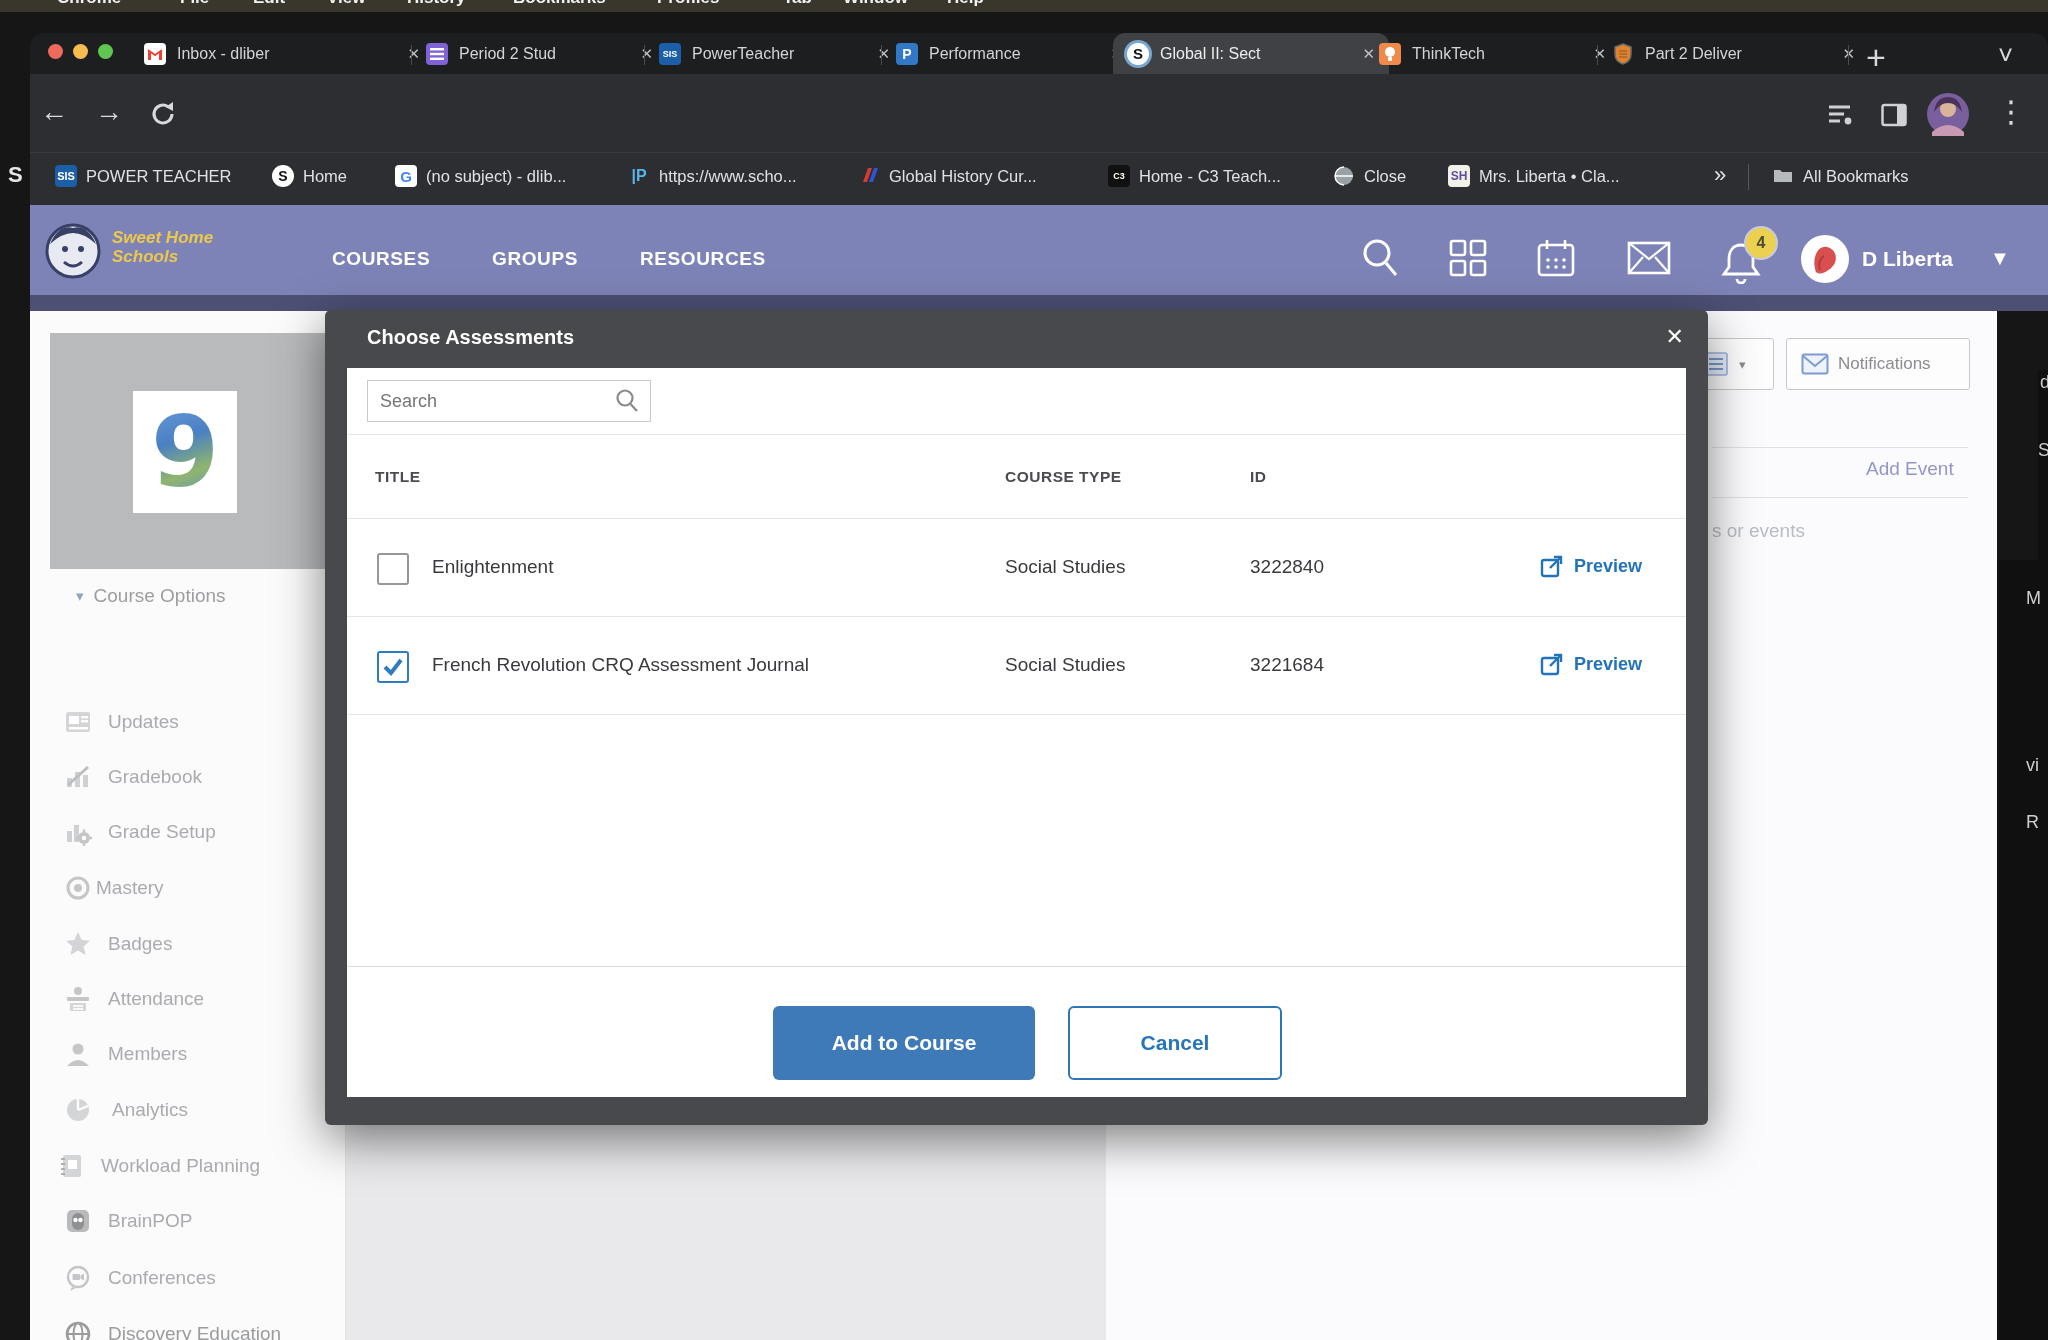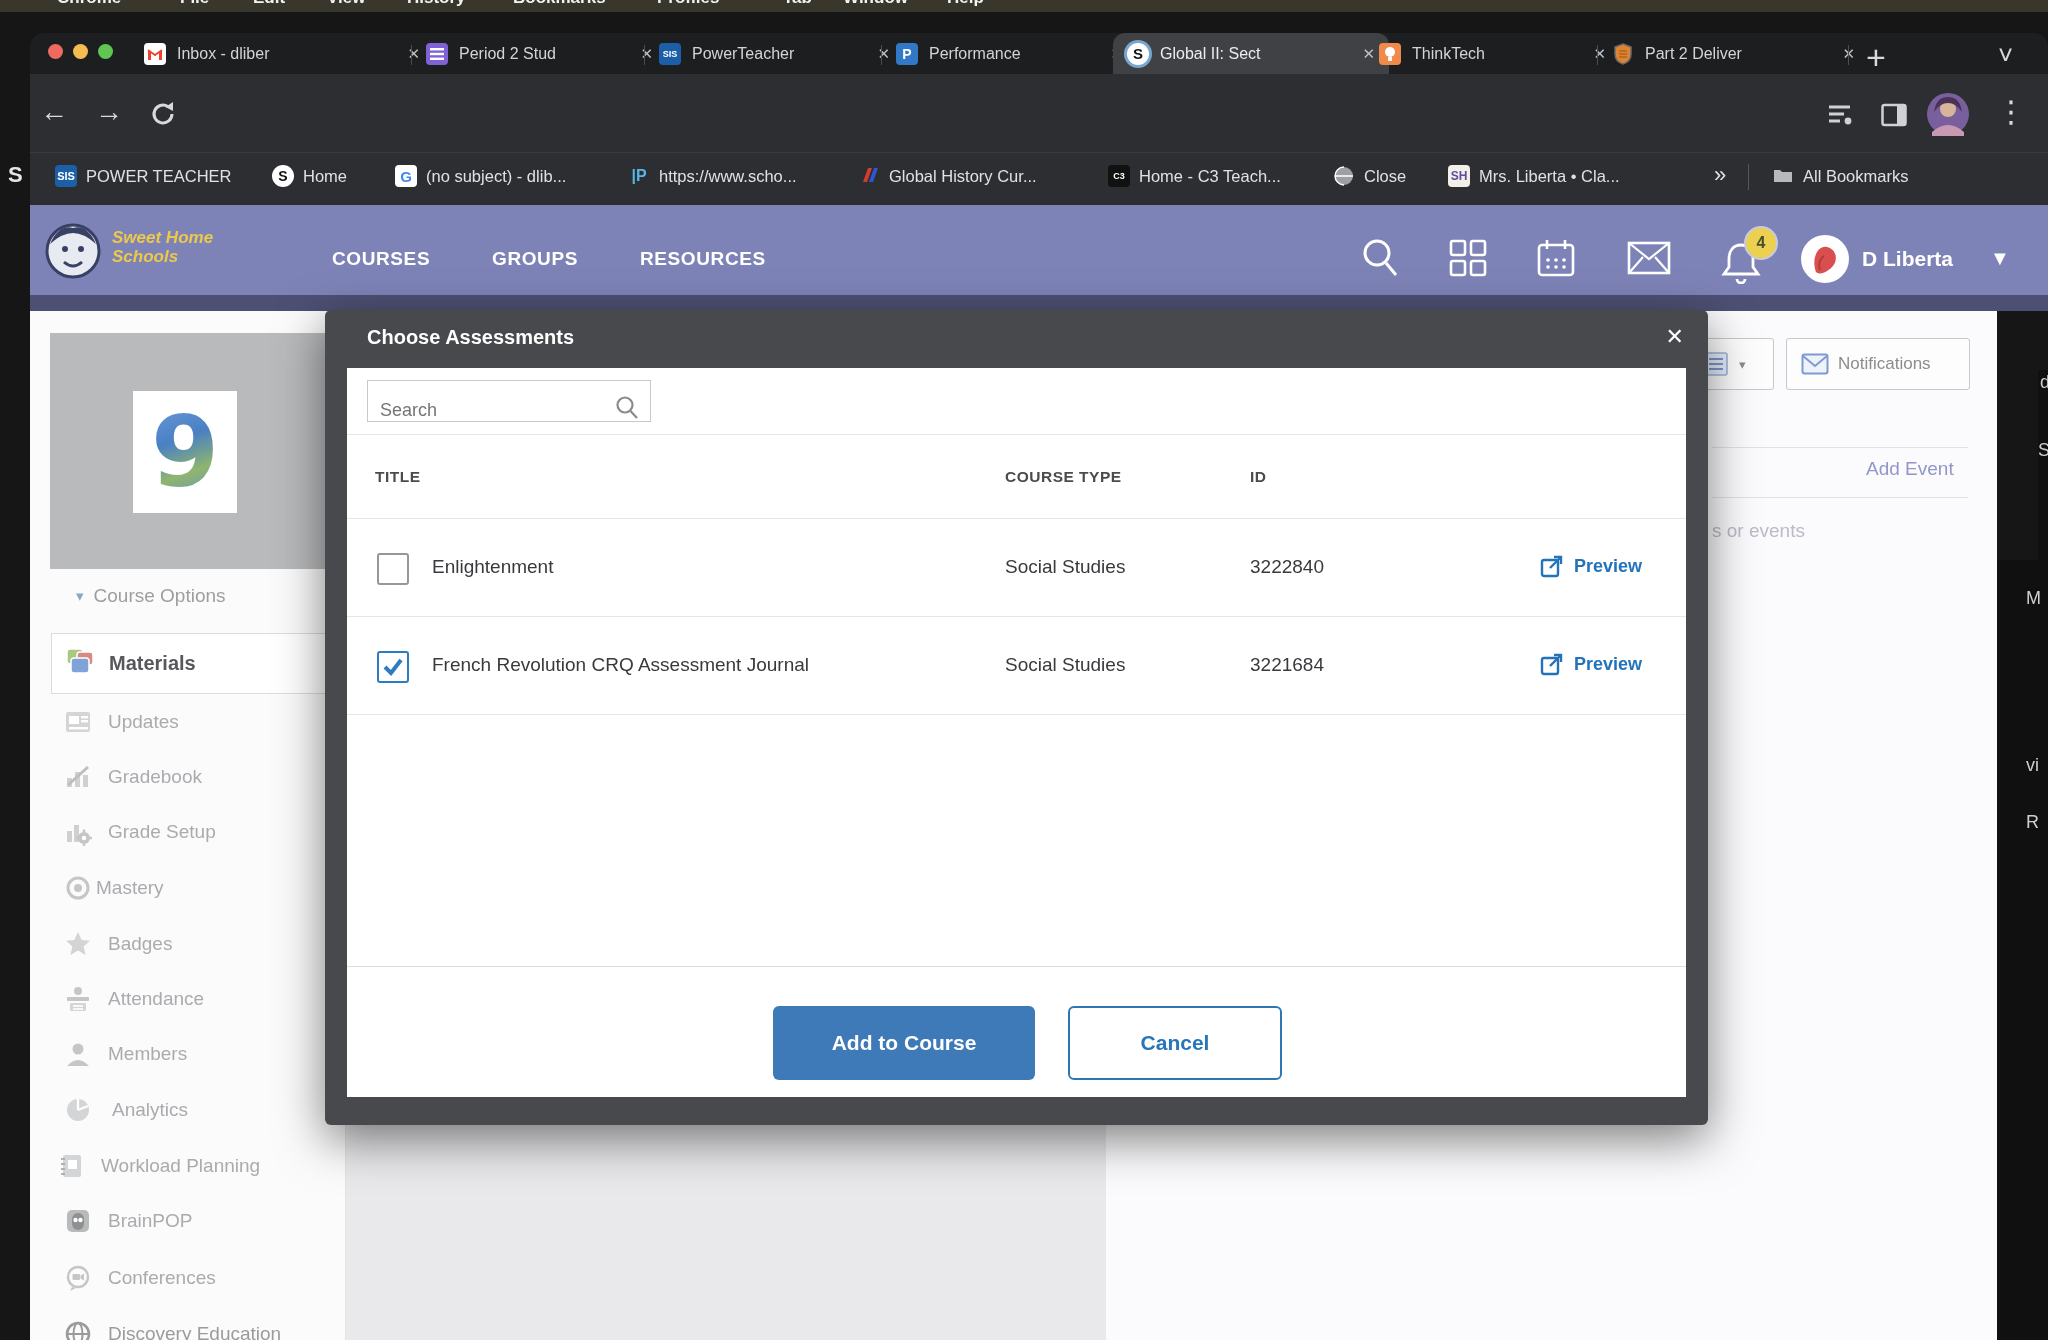--- a/index.html
+++ b/index.html
@@ -47,21 +47,21 @@
   .sbicon{width:28px;height:28px;}
   #materials-row{left:51px;top:633px;width:294px;height:59px;background:#fff;border:1px solid #dcdcdf;display:flex;align-items:center;}
   
   .rbtn{background:#fdfdfd;border:1px solid #c8c8cc;border-radius:3px;display:flex;align-items:center;}
   
   #modal{left:325px;top:310px;width:1383px;height:815px;background:#48494c;border-radius:6px;
     box-shadow:0 14px 48px rgba(0,0,0,.5);}
   #modal-title{position:absolute;left:42px;top:16px;color:#fff;font-weight:700;font-size:20px;}
   #modal-close{position:absolute;right:24px;top:14px;color:#fff;font-size:22px;cursor:default;}
   #modal-body{position:absolute;left:22px;top:58px;width:1339px;height:729px;background:#fff;}
-  #msearch{position:absolute;left:20px;top:12px;width:282px;height:40px;border:1px solid #c9c9cd;background:#fff;display:flex;align-items:flex-end;}
+  #msearch{position:absolute;left:20px;top:12px;width:282px;height:40px;border:1px solid #c9c9cd;background:#fff;display:flex;align-items:center;}
   #msearch input{border:none;outline:none;flex:1;font-size:18px;color:#3a3a3e;padding:0 0 0 12px;font-family:"Liberation Sans",sans-serif;background:transparent;}
   .mhr{position:absolute;left:0;width:1339px;height:1px;background:#e6e6e9;}
   .colh{position:absolute;color:#4b4b4f;font-weight:700;font-size:15.5px;letter-spacing:.5px;}
   .cell{position:absolute;color:#3a3a3e;font-size:19px;}
   .cb{position:absolute;left:30px;width:28px;height:28px;border:2px solid #97979b;border-radius:3px;background:#fff;}
   .cb.checked{border-color:#2e7cc0;}
   .prev{position:absolute;left:1192px;display:flex;align-items:center;color:#2373ba;font-weight:700;font-size:18px;}
   .btn-primary{position:absolute;left:426px;top:638px;width:262px;height:74px;background:#3d7ab7;border-radius:6px;
     color:#fff;font-weight:700;font-size:21px;display:flex;align-items:center;justify-content:center;}
   .btn-secondary{position:absolute;left:721px;top:638px;width:214px;height:74px;background:#fff;border:2px solid #2e77b5;border-radius:6px;
@@ -327,30 +327,20 @@
   <div class="abs" style="left:50px;top:333px;width:280px;height:236px;background:#b9babb">
     <div style="position:absolute;left:83px;top:58px;width:104px;height:122px;background:#fff;display:flex;align-items:center;justify-content:center">
       <span class="nine">9</span>
     </div>
   </div>
   <div class="abs flex" style="left:76px;top:585px">
     <span style="color:#8fa6c0;font-size:15px;margin-right:10px">▾</span>
     <span style="color:#9e9ea1;font-size:19px">Course Options</span>
   </div>
 
-  <div id="materials-row" class="abs">
-    <span style="margin-left:13px">
-      <svg width="30" height="30" viewBox="0 0 30 30">
-          <rect x="2" y="2" width="16" height="15" rx="3" fill="#a8c97f" stroke="#fff" stroke-width="1.5"></rect>
-          <rect x="12" y="5" width="16" height="13" rx="3" fill="#d98a80" stroke="#fff" stroke-width="1.5"></rect>
-          <rect x="6" y="11" width="18" height="15" rx="3" fill="#7fa3d8" stroke="#fff" stroke-width="1.5"></rect>
-        </svg></span>
-    <span style="margin-left:14px;color:#58585c;font-weight:700;font-size:20px;flex:1">Materials</span>
-    <span style="color:#a8a8ab;font-size:15px;margin-right:14px">▾</span>
-  </div>
 
   <div class="abs flex" style="left:64px;top:708px">
     <svg class="sbicon" viewBox="0 0 28 28">
         <rect x="2" y="4" width="24" height="20" rx="2" fill="#d4d5d7"></rect>
         <rect x="5" y="8" width="10" height="8" fill="#fff"></rect>
         <rect x="17" y="8" width="7" height="2.4" fill="#fff"></rect>
         <rect x="17" y="12" width="7" height="2.4" fill="#fff"></rect>
         <rect x="5" y="19" width="19" height="2.4" fill="#fff"></rect>
       </svg>
     <span class="sbitem" style="margin-left:16px">Updates</span>

